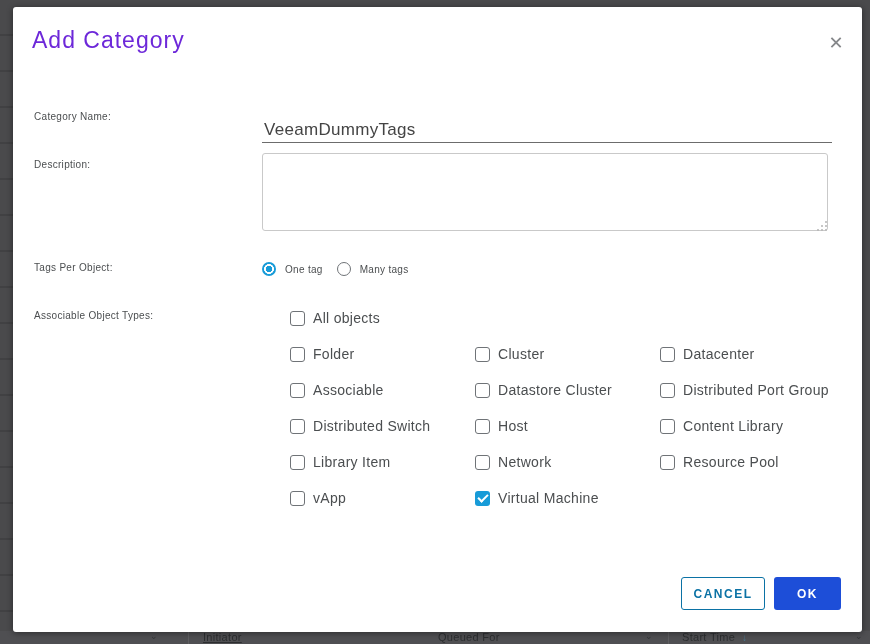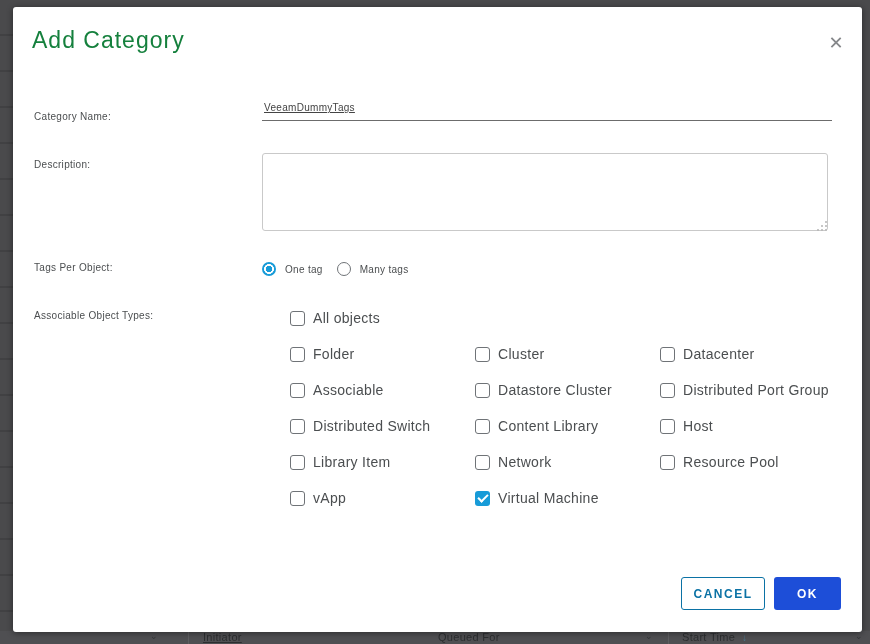--- a/index.html
+++ b/index.html
@@ -26,37 +26,37 @@
 
   
   .modal{
     position:absolute;left:13px;top:7px;width:849px;height:625px;
     background:#ffffff;border-radius:3px;
     box-shadow:0 1px 6px rgba(0,0,0,.45);
     z-index:2;
   }
   .dialog-title{
     position:absolute;left:19px;top:20px;
-    font-size:23px;color:#15803d;letter-spacing:1px;font-weight:400;
+    font-size:23px;color:#6d28d9;letter-spacing:1px;font-weight:400;
   }
   .close-btn{
     position:absolute;right:14px;top:24px;width:24px;height:24px;
     font-size:18px;line-height:24px;text-align:center;color:#85878a;
     cursor:pointer;font-weight:300;
   }
   .field-label{
     position:absolute;left:21px;
     font-size:10px;color:#4b4e50;letter-spacing:.3px;
   }
   
   .name-input{
-    position:absolute;left:249px;top:88px;width:566px;height:25px;
+    position:absolute;left:249px;top:110px;width:566px;height:25px;
     border:none;border-bottom:1px solid #6c6c6c;outline:none;
-    font-family:"Liberation Sans",sans-serif;font-size:10px;color:#444;
-    letter-spacing:.3px;padding:0 2px;background:transparent;text-decoration:underline;
+    font-family:"Liberation Sans",sans-serif;font-size:17px;color:#444;
+    letter-spacing:.3px;padding:0 2px;background:transparent;
   }
   
   .desc-area{
     position:absolute;left:249px;top:146px;width:566px;height:78px;
     border:1px solid #c9c9c9;border-radius:3px;resize:none;outline:none;
     box-sizing:border-box;font-family:"Liberation Sans",sans-serif;font-size:14px;color:#444;
     padding:6px 8px;background:#fff;
   }
   .grip{position:absolute;left:804px;top:214px;width:10px;height:10px;pointer-events:none;}
   .grip i{position:absolute;width:2px;height:2px;background:#b5b5b5;border-radius:50%;}
@@ -188,25 +188,25 @@
     <label class="cb">
       <span class="box"></span>
       <span class="cb-text">Distributed Port Group</span>
     </label>
     <label class="cb">
       <span class="box"></span>
       <span class="cb-text">Distributed Switch</span>
     </label>
     <label class="cb">
       <span class="box"></span>
+      <span class="cb-text">Host</span>
+    </label>
+    <label class="cb">
+      <span class="box"></span>
       <span class="cb-text">Content Library</span>
-    </label>
-    <label class="cb">
-      <span class="box"></span>
-      <span class="cb-text">Host</span>
     </label>
     <label class="cb">
       <span class="box"></span>
       <span class="cb-text">Library Item</span>
     </label>
     <label class="cb">
       <span class="box"></span>
       <span class="cb-text">Network</span>
     </label>
     <label class="cb">

